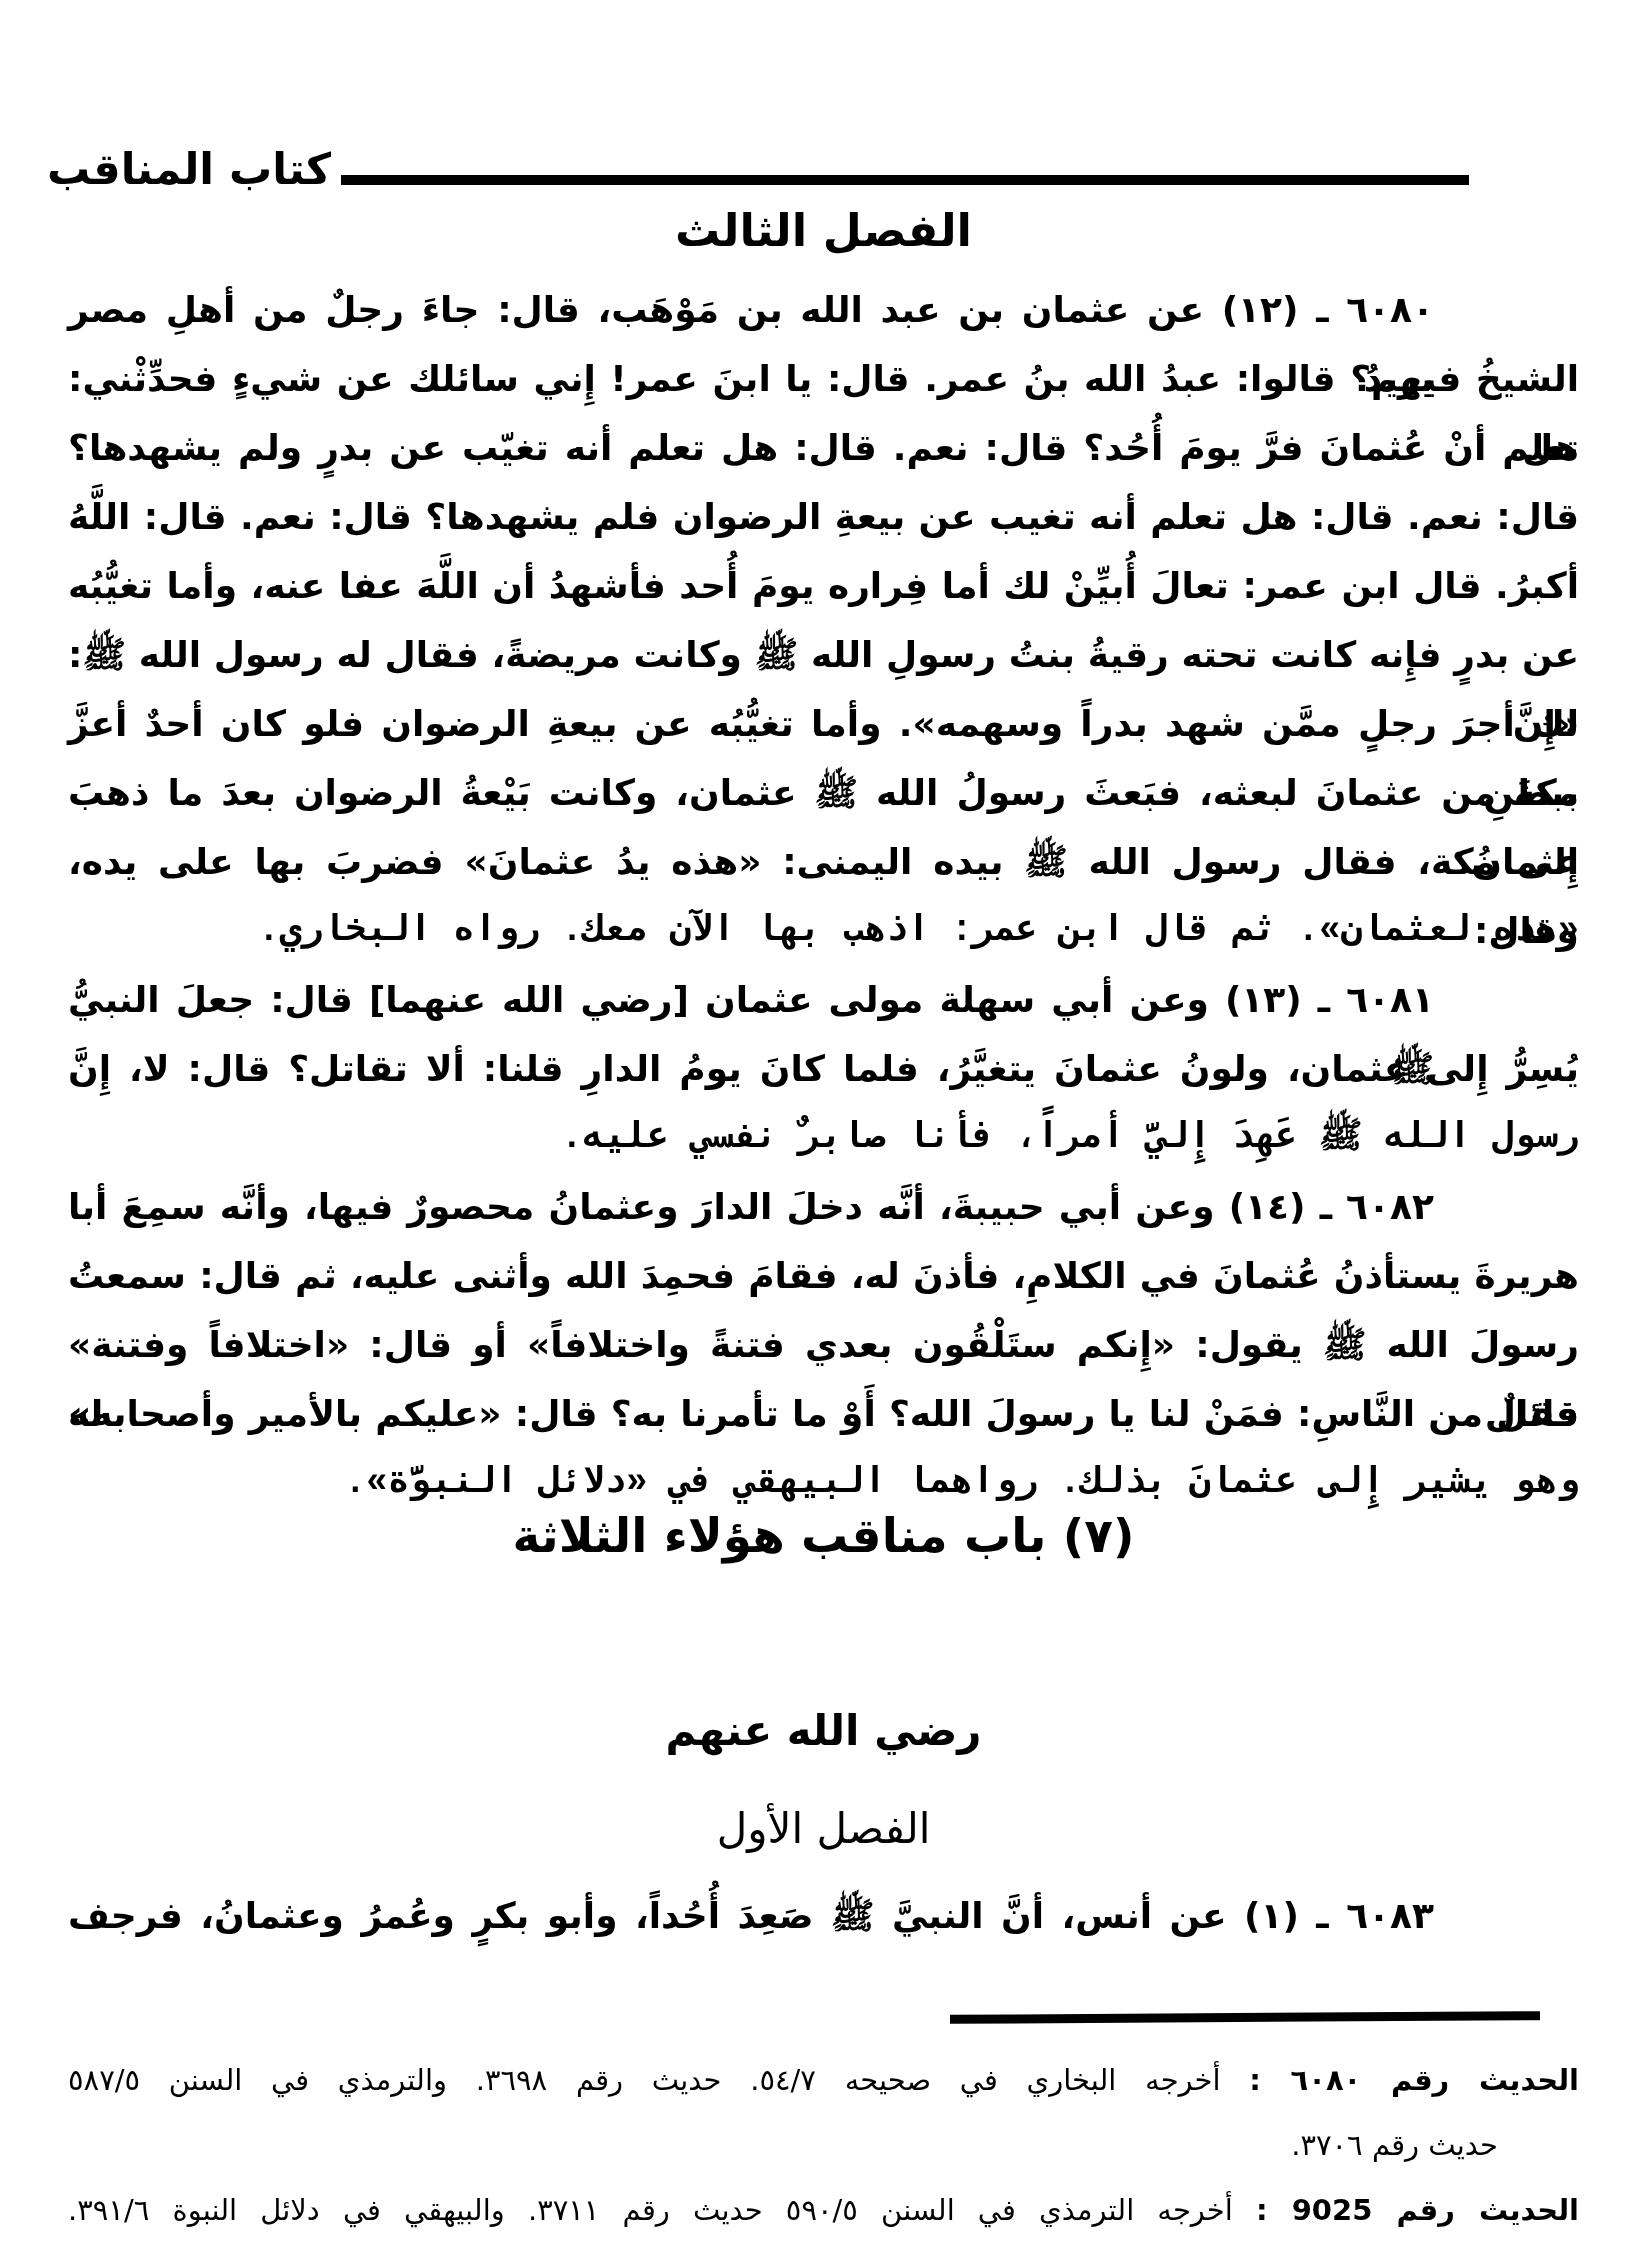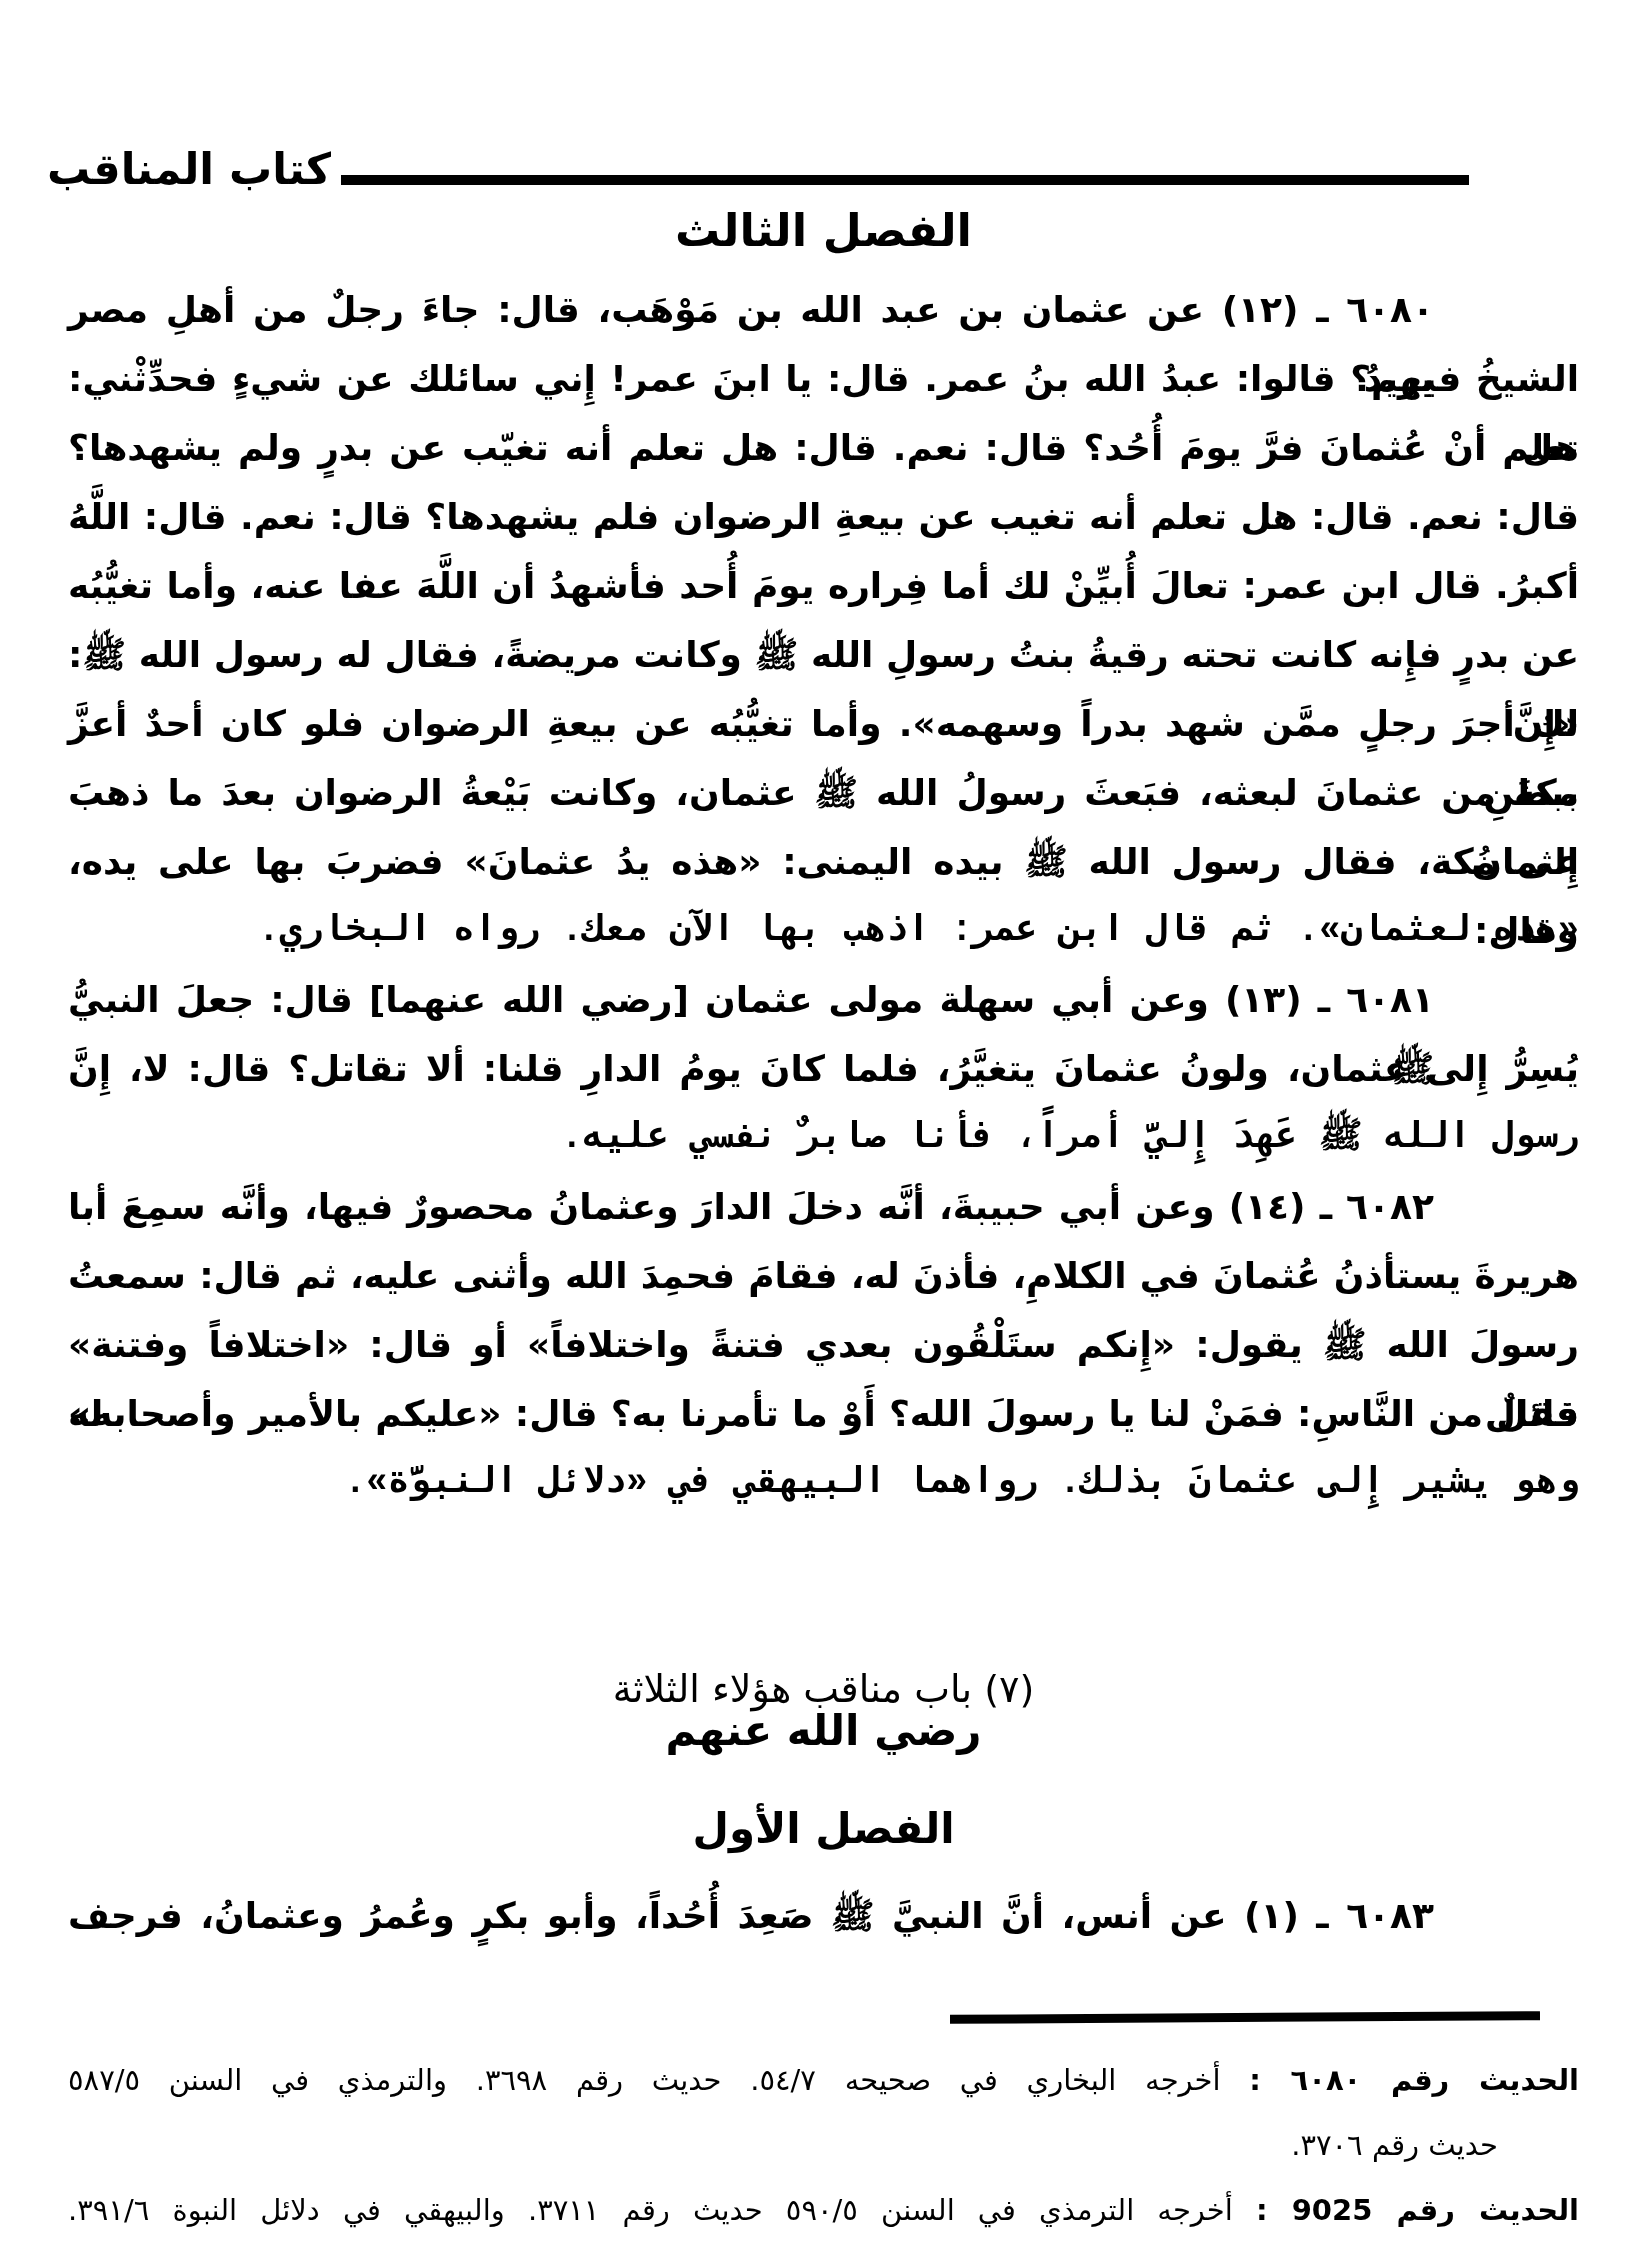--- a/index.html
+++ b/index.html
@@ -22,23 +22,23 @@
     font-size: 43px; font-weight: 700; white-space: nowrap;
   }
   .header-rule {
     top: 175px; left: 341px; width: 1128px; height: 10px;
     background: #000;
   }
 
   
   .center { left: 0; right: 0; text-align: center; }
   .h-fasl3  { top: 204px;  font-size: 45px; font-weight: 700; }
-  .h-bab    { top: 1667px; font-size: 38px; font-weight: 400; }
+  .h-bab    { top: 1508px; font-size: 47px; font-weight: 700; }
   .h-radi   { top: 1706px; font-size: 42px;  font-weight: 700; }
-  .h-fasl1  { top: 1804px; font-size: 42px;  font-weight: 700; text-align: center; }
+  .h-fasl1  { top: 1804px; font-size: 42px;  font-weight: 400; text-align: center; }
 
   
   .bodytext { top: 275px; right: 68px; width: 1511px; }
   .single-6083 { top: 1881px; right: 68px; width: 1511px; }
   .line {
     height: 69px; line-height: 69px;
     font-size: 36px; font-weight: 700;
     text-align: justify; text-align-last: justify;
     white-space: normal; overflow: visible;
   }

